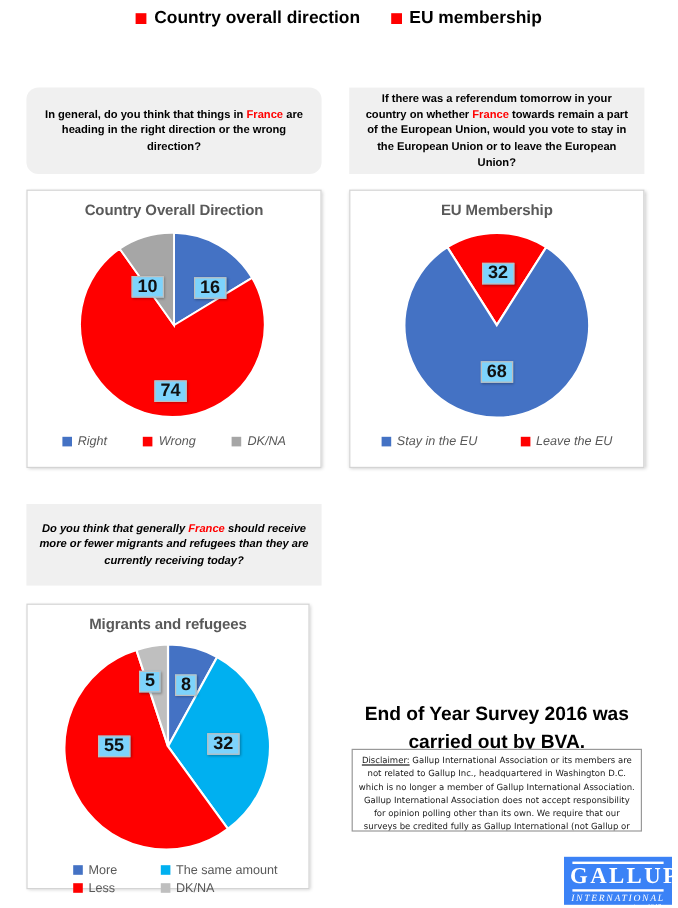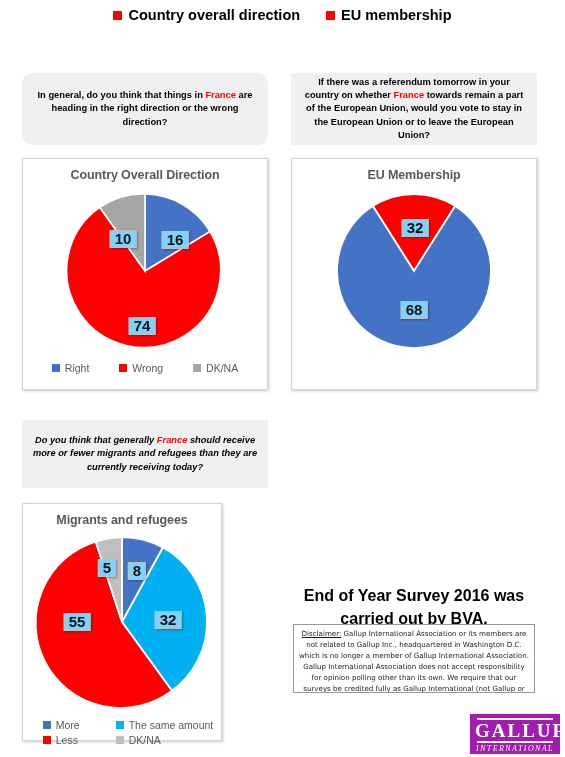--- a/index.html
+++ b/index.html
@@ -102,20 +102,21 @@
     white-space: nowrap;
   }
 
   
   .legend {
     display: flex;
     justify-content: center;
     align-items: center;
     gap: 30px;
     margin-top: 6px;
+    font-style: italic;
   }
   .legend-grid {
     display: grid;
     grid-template-columns: auto auto;
     column-gap: 36px;
     row-gap: 3px;
     justify-content: center;
     margin-top: 4px;
     padding-left: 12px;
   }
@@ -156,21 +157,21 @@
     font-size: 7.1px;
     line-height: 1.55;
     color: #1a1a1a;
     font-family: "DejaVu Sans", sans-serif;
   }
   .disclaimer u { text-decoration: underline; margin-top: 12px; }
 
   
   .logo {
     position: absolute;
-    background: #a21caf;
+    background: #3b82f6;
     box-sizing: border-box;
     padding: 3px 5px;
     text-align: center;
   }
   .logo-rule {
     height: 2px;
     background: #ffffff;
     margin: 1px 2px 1px 2px;
   }
   .logo-main {
@@ -264,29 +265,39 @@
   <div class="pie-wrap" style="width:170px; height:170px; margin-top:4px;">
     <svg width="170" height="170" viewBox="0 0 170 170">
 
       <path d="M85 85 L43.80 20.00 A77 77 0 0 1 126.20 20.00 Z" fill="#ff0000" stroke="#ffffff" stroke-width="1.8"></path>
 
       <path d="M85 85 L126.20 20.00 A77 77 0 1 1 43.80 20.00 Z" fill="#4472c4" stroke="#ffffff" stroke-width="1.8"></path>
     </svg>
     <div class="dlabel" style="left:86px; top:42px;">32</div>
     <div class="dlabel" style="left:85px; top:124px;">68</div>
   </div>
+  <div class="legend" style="gap:36px;">
+    <span class="leg-item">
+      <span class="leg-sq" style="background:#4472c4;"></span>
+      <span>Stay in the EU</span>
+    </span>
+    <span class="leg-item">
+      <span class="leg-sq" style="background:#ff0000;"></span>
+      <span>Leave the EU</span>
+    </span>
+  </div>
 </div>
 
 <div class="qbox" style="left:22px; top:420px; width:246px; height:68px;font-style:italic;">
   <div class="qtext">
     <span>Do you think that generally </span><span class="hl">France</span><span> should receive more or fewer migrants and refugees than they are currently receiving today?</span>
   </div>
 </div>
 
-<div class="card" style="left:22px; top:503px; width:200px; height:238px;">
+<div class="card" style="left:22px; top:503px; width:236px; height:238px;">
   <div class="card-title">Migrants and refugees</div>
   <div class="pie-wrap" style="width:186px; height:186px; margin-top:2px;">
     <svg width="186" height="186" viewBox="0 0 186 186">
 
       <path d="M93 93 L93 8 A85 85 0 0 1 133.95 18.48 Z" fill="#4472c4" stroke="#ffffff" stroke-width="1.8"></path>
 
       <path d="M93 93 L133.95 18.48 A85 85 0 0 1 142.96 161.77 Z" fill="#00b0f0" stroke="#ffffff" stroke-width="1.8"></path>
 
       <path d="M93 93 L142.96 161.77 A85 85 0 1 1 66.74 12.74 Z" fill="#ff0000" stroke="#ffffff" stroke-width="1.8"></path>
 

